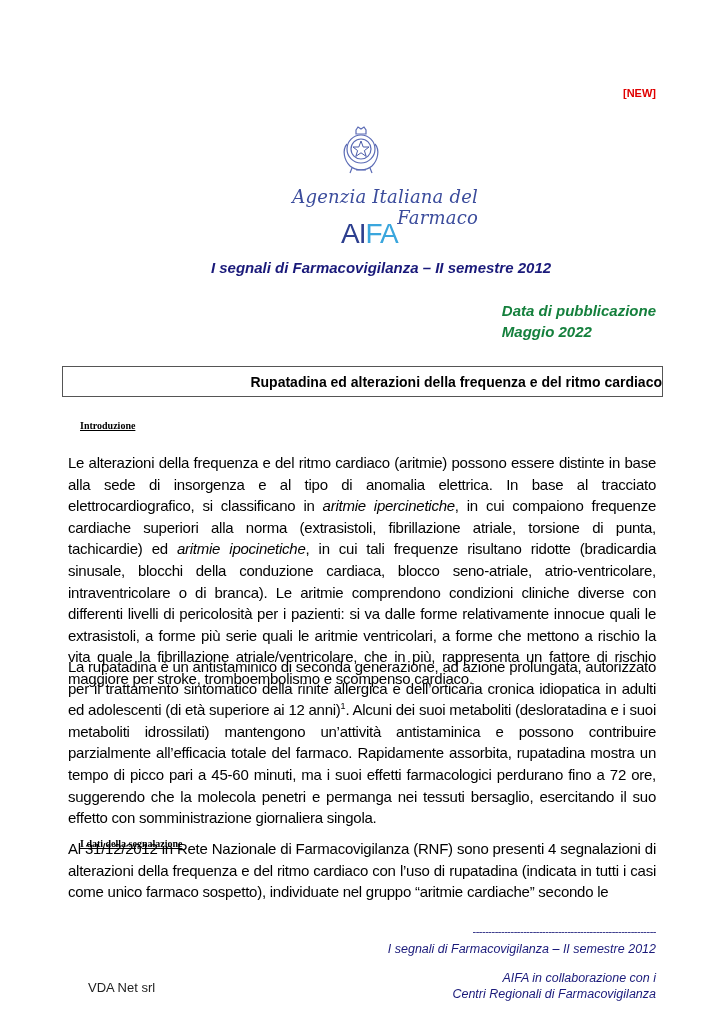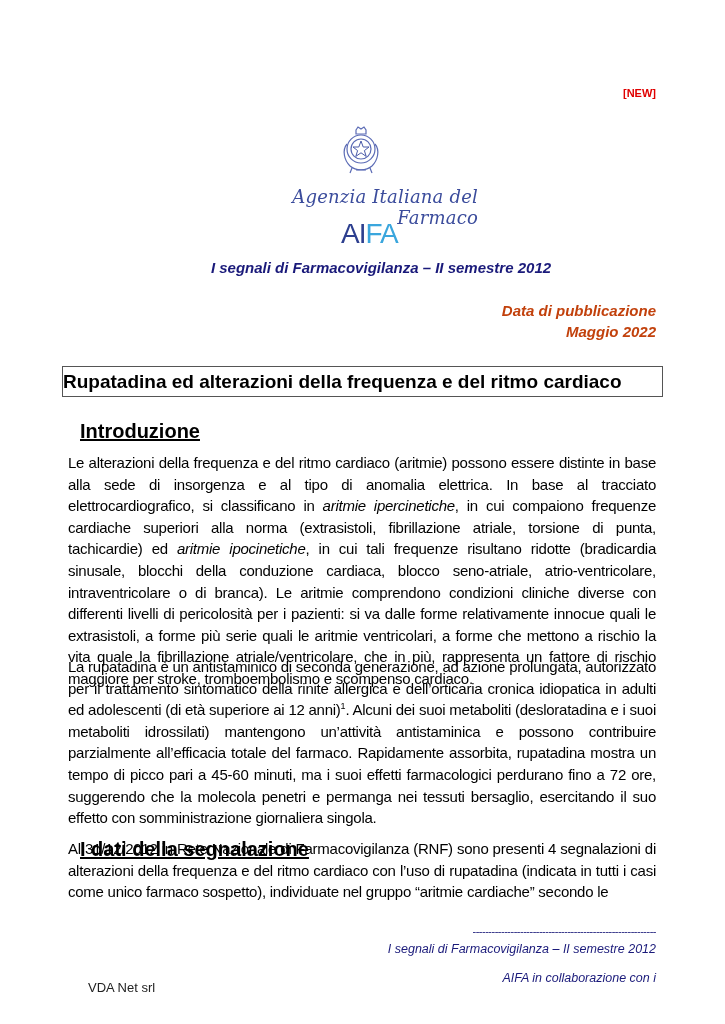--- a/index.html
+++ b/index.html
@@ -8,26 +8,26 @@
   .abs { position: absolute; }
   .new-tag { right: 69px; top: 87px; color: #e00000; font-weight: bold; font-size: 11px; }
   .emblem { left: 338px; top: 124px; width: 46px; height: 52px; }
   .agency-script { left: 246px; top: 186px; width: 232px; text-align: right;
                    font-family: "DejaVu Serif", serif; font-style: italic; font-size: 18px;
                    color: #3b4c9c; letter-spacing: 0.2px; }
   .aifa-logo { left: 341px; top: 218px; font-size: 28px; letter-spacing: -1px; color: #2d3f8f; }
   .aifa-logo .light { color: #3aa6dd; }
   .doc-title { left: 0; width: 725px; top: 259px; text-align: center; font-weight: bold; font-style: italic;
                font-size: 15px; color: #1a1a7a; padding-left: 37px; box-sizing: border-box; }
-  .pub { right: 69px; top: 300px; text-align: right; font-weight: bold; font-style: italic;
-         font-size: 15px; color: #c2410c; line-height: 21px; }
+  .pub { right: 69px; top: 300px; text-align: left; font-weight: bold; font-style: italic;
+         font-size: 15px; color: #15803d; line-height: 21px; }
   .title-box { left: 62px; top: 366px; width: 599px; height: 29px; border: 1px solid #555;
-               display: flex; align-items: center; justify-content: flex-start;
-               font-weight: bold; font-size: 19px; }
-  .section-h { left: 80px; font-weight: bold; font-size: 20px; text-decoration: underline; }
+               display: flex; align-items: center; justify-content: flex-end;
+               font-weight: bold; font-size: 14px; }
+  .section-h { left: 80px; font-weight: bold; font-size: 10px; text-decoration: underline; font-family: Liberation Serif, serif; }
   .para { left: 68px; width: 588px; font-size: 15px; line-height: 21.6px; text-align: justify;
           font-family: "Liberation Sans", sans-serif; letter-spacing: -0.25px; }
   .para i { font-style: italic; }
   sup { font-size: 9px; line-height: 0; }
   .footer-rule { right: 69px; top: 925px; font-size: 11px; color: #1a1a7a; letter-spacing: -0.5px; }
   .footer-series { right: 69px; top: 942px; font-size: 12.5px; font-style: italic; color: #1a1a7a; }
   .footer-collab { right: 69px; top: 970px; font-size: 12.5px; font-style: italic; color: #1a1a7a;
                    text-align: right; line-height: 16px; margin-left: 13px; }
   .footer-vda { left: 88px; top: 980px; font-size: 13px; color: #222; }
 </style>
@@ -74,14 +74,15 @@
 <div class="abs para" style="top:656px;"><span>La rupatadina è un antistaminico di seconda generazione, ad azione prolungata, autorizzato per il trattamento sintomatico della rinite allergica e dell’orticaria cronica idiopatica in adulti ed adolescenti (di età superiore ai 12 anni)</span><sup>1</sup><span>. Alcuni dei suoi metaboliti (desloratadina e i suoi metaboliti idrossilati) mantengono un’attività antistaminica e possono contribuire parzialmente all’efficacia totale del farmaco. Rapidamente assorbita, rupatadina mostra un tempo di picco pari a 45-60 minuti, ma i suoi effetti farmacologici perdurano fino a 72 ore, suggerendo che la molecola penetri e permanga nei tessuti bersaglio, esercitando il suo effetto con somministrazione giornaliera singola.</span></div>
 
 <div class="abs section-h" style="top:838px;">I dati della segnalazione</div>
 
 <div class="abs para" style="top:838px;">Al 31/12/2012 in Rete Nazionale di Farmacovigilanza (RNF) sono presenti 4 segnalazioni di alterazioni della frequenza e del ritmo cardiaco con l’uso di rupatadina (indicata in tutti i casi come unico farmaco sospetto), individuate nel gruppo “aritmie cardiache” secondo le</div>
 
 <div class="abs footer-rule">----------------------------------------------------------</div>
 <div class="abs footer-series">I segnali di Farmacovigilanza – II semestre 2012</div>
 <div class="abs footer-collab">
   <div>AIFA in collaborazione con i</div>
+  <div>Centri Regionali di Farmacovigilanza</div>
 </div>
 <div class="abs footer-vda">VDA Net srl</div>
 
 </body></html>

